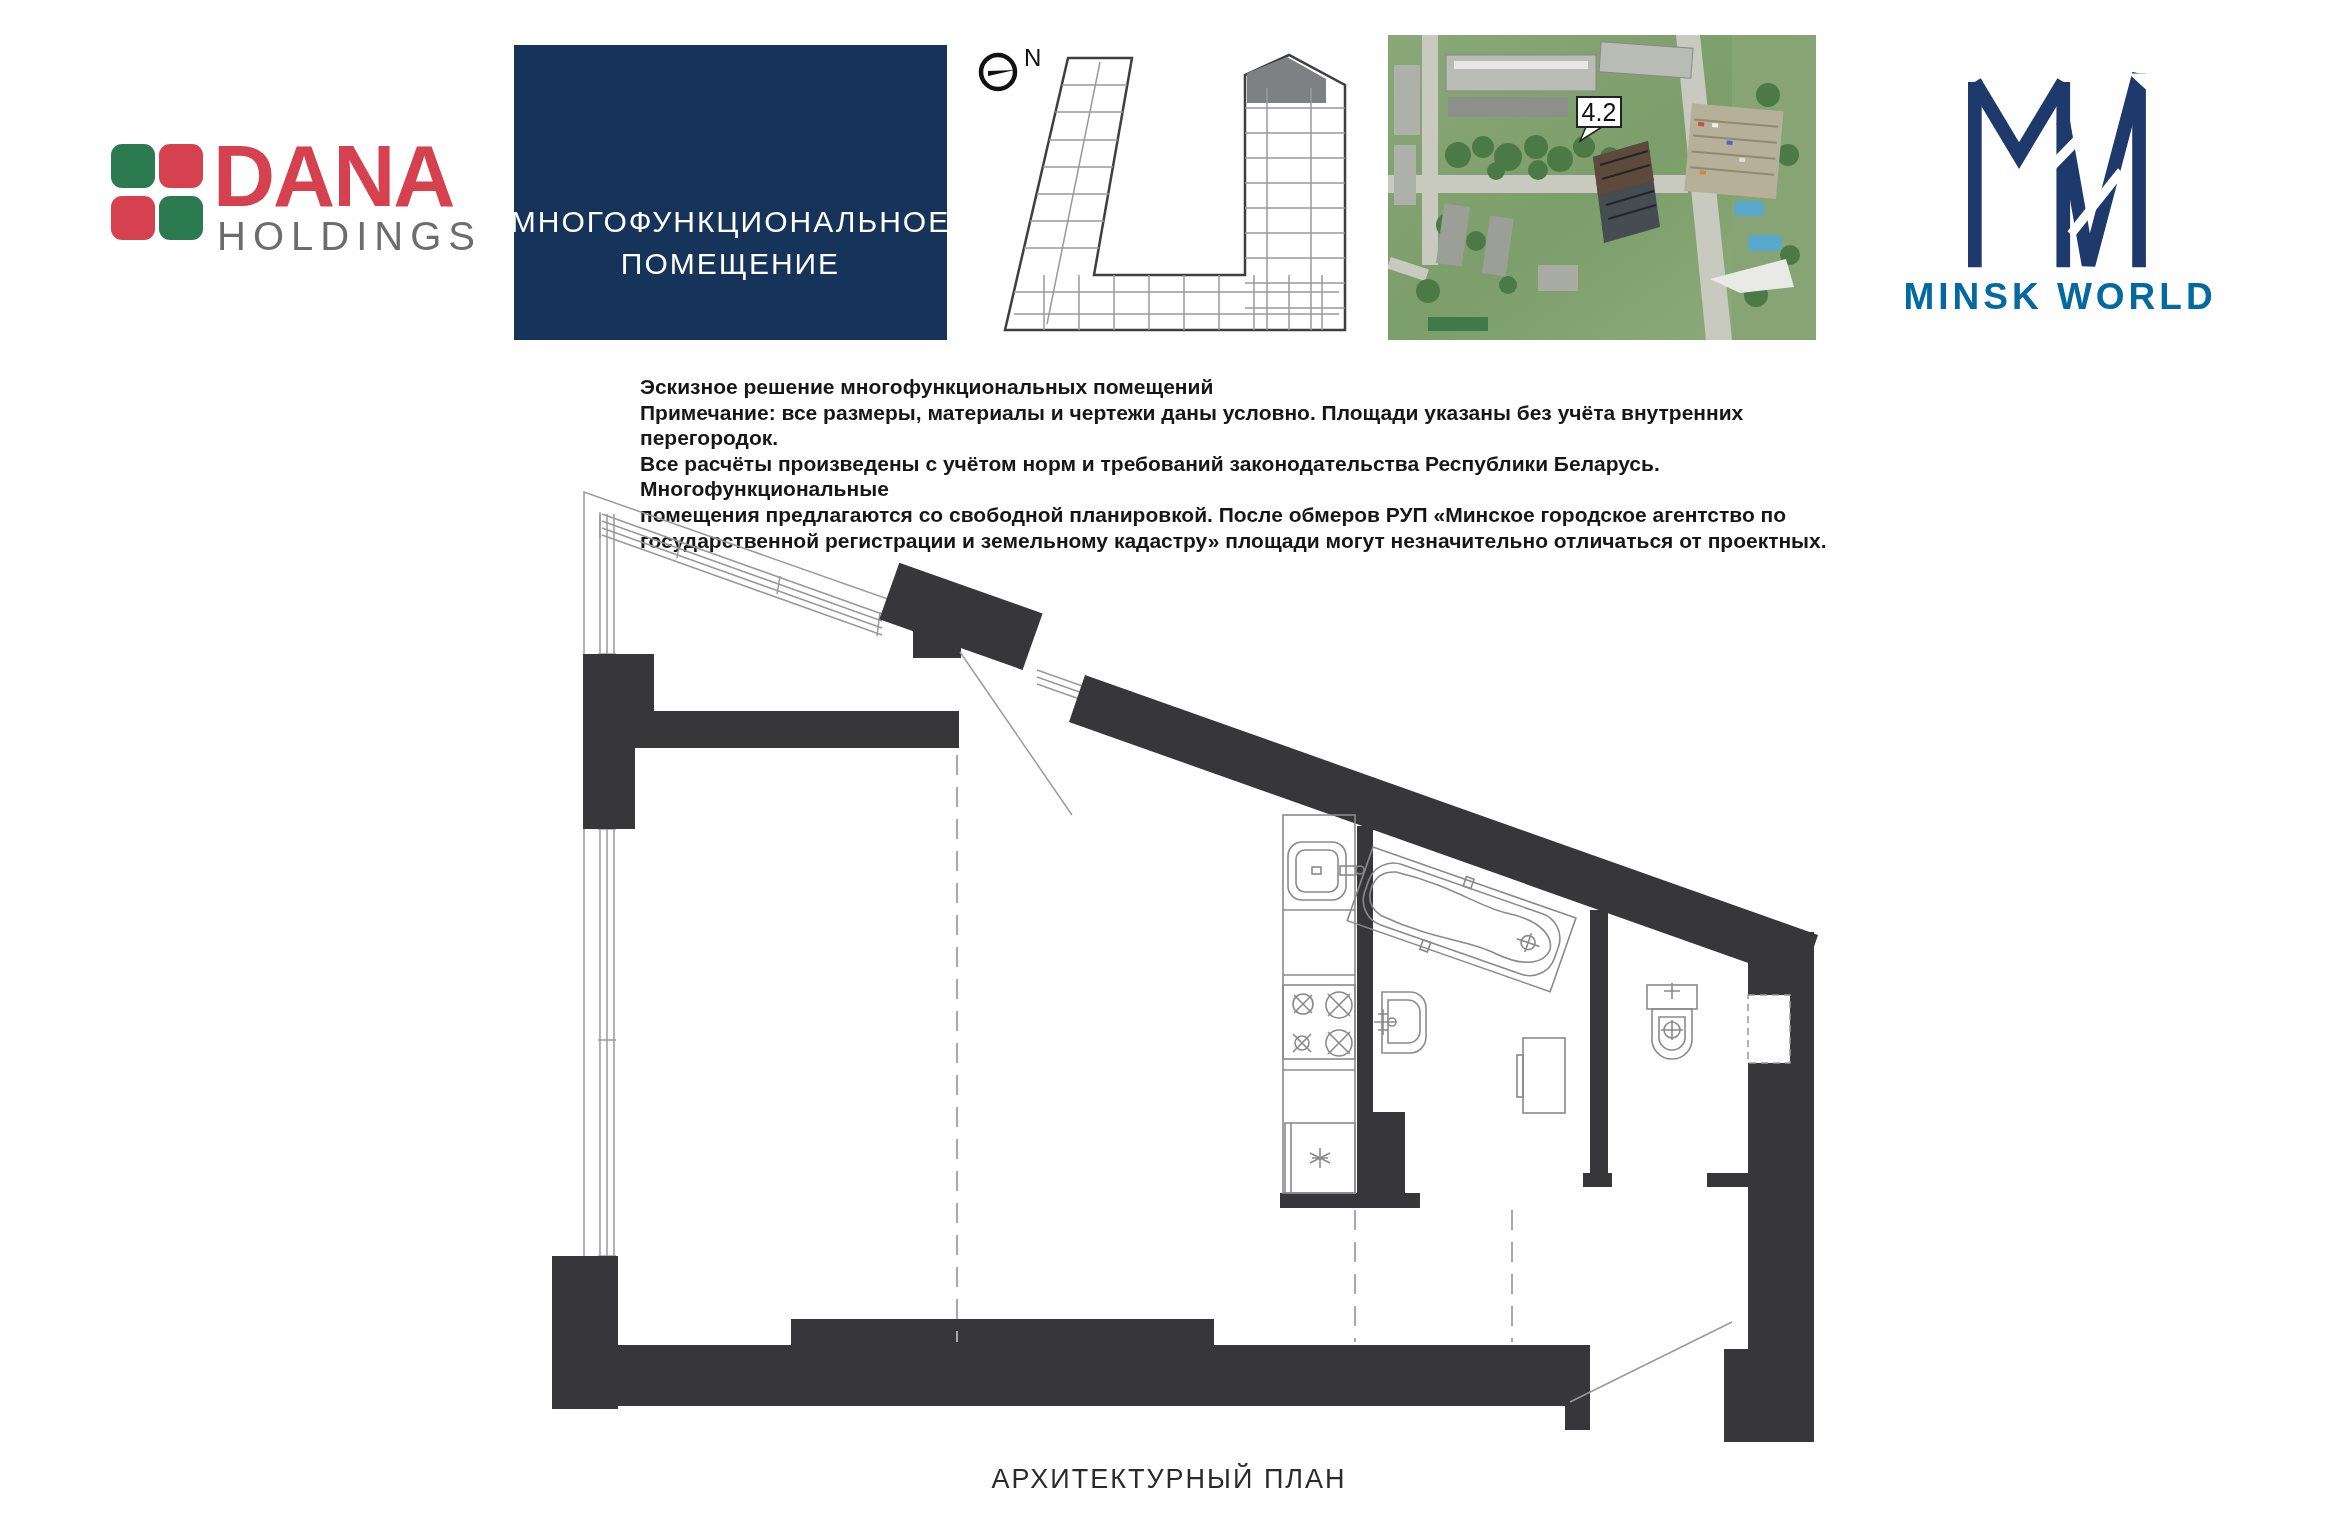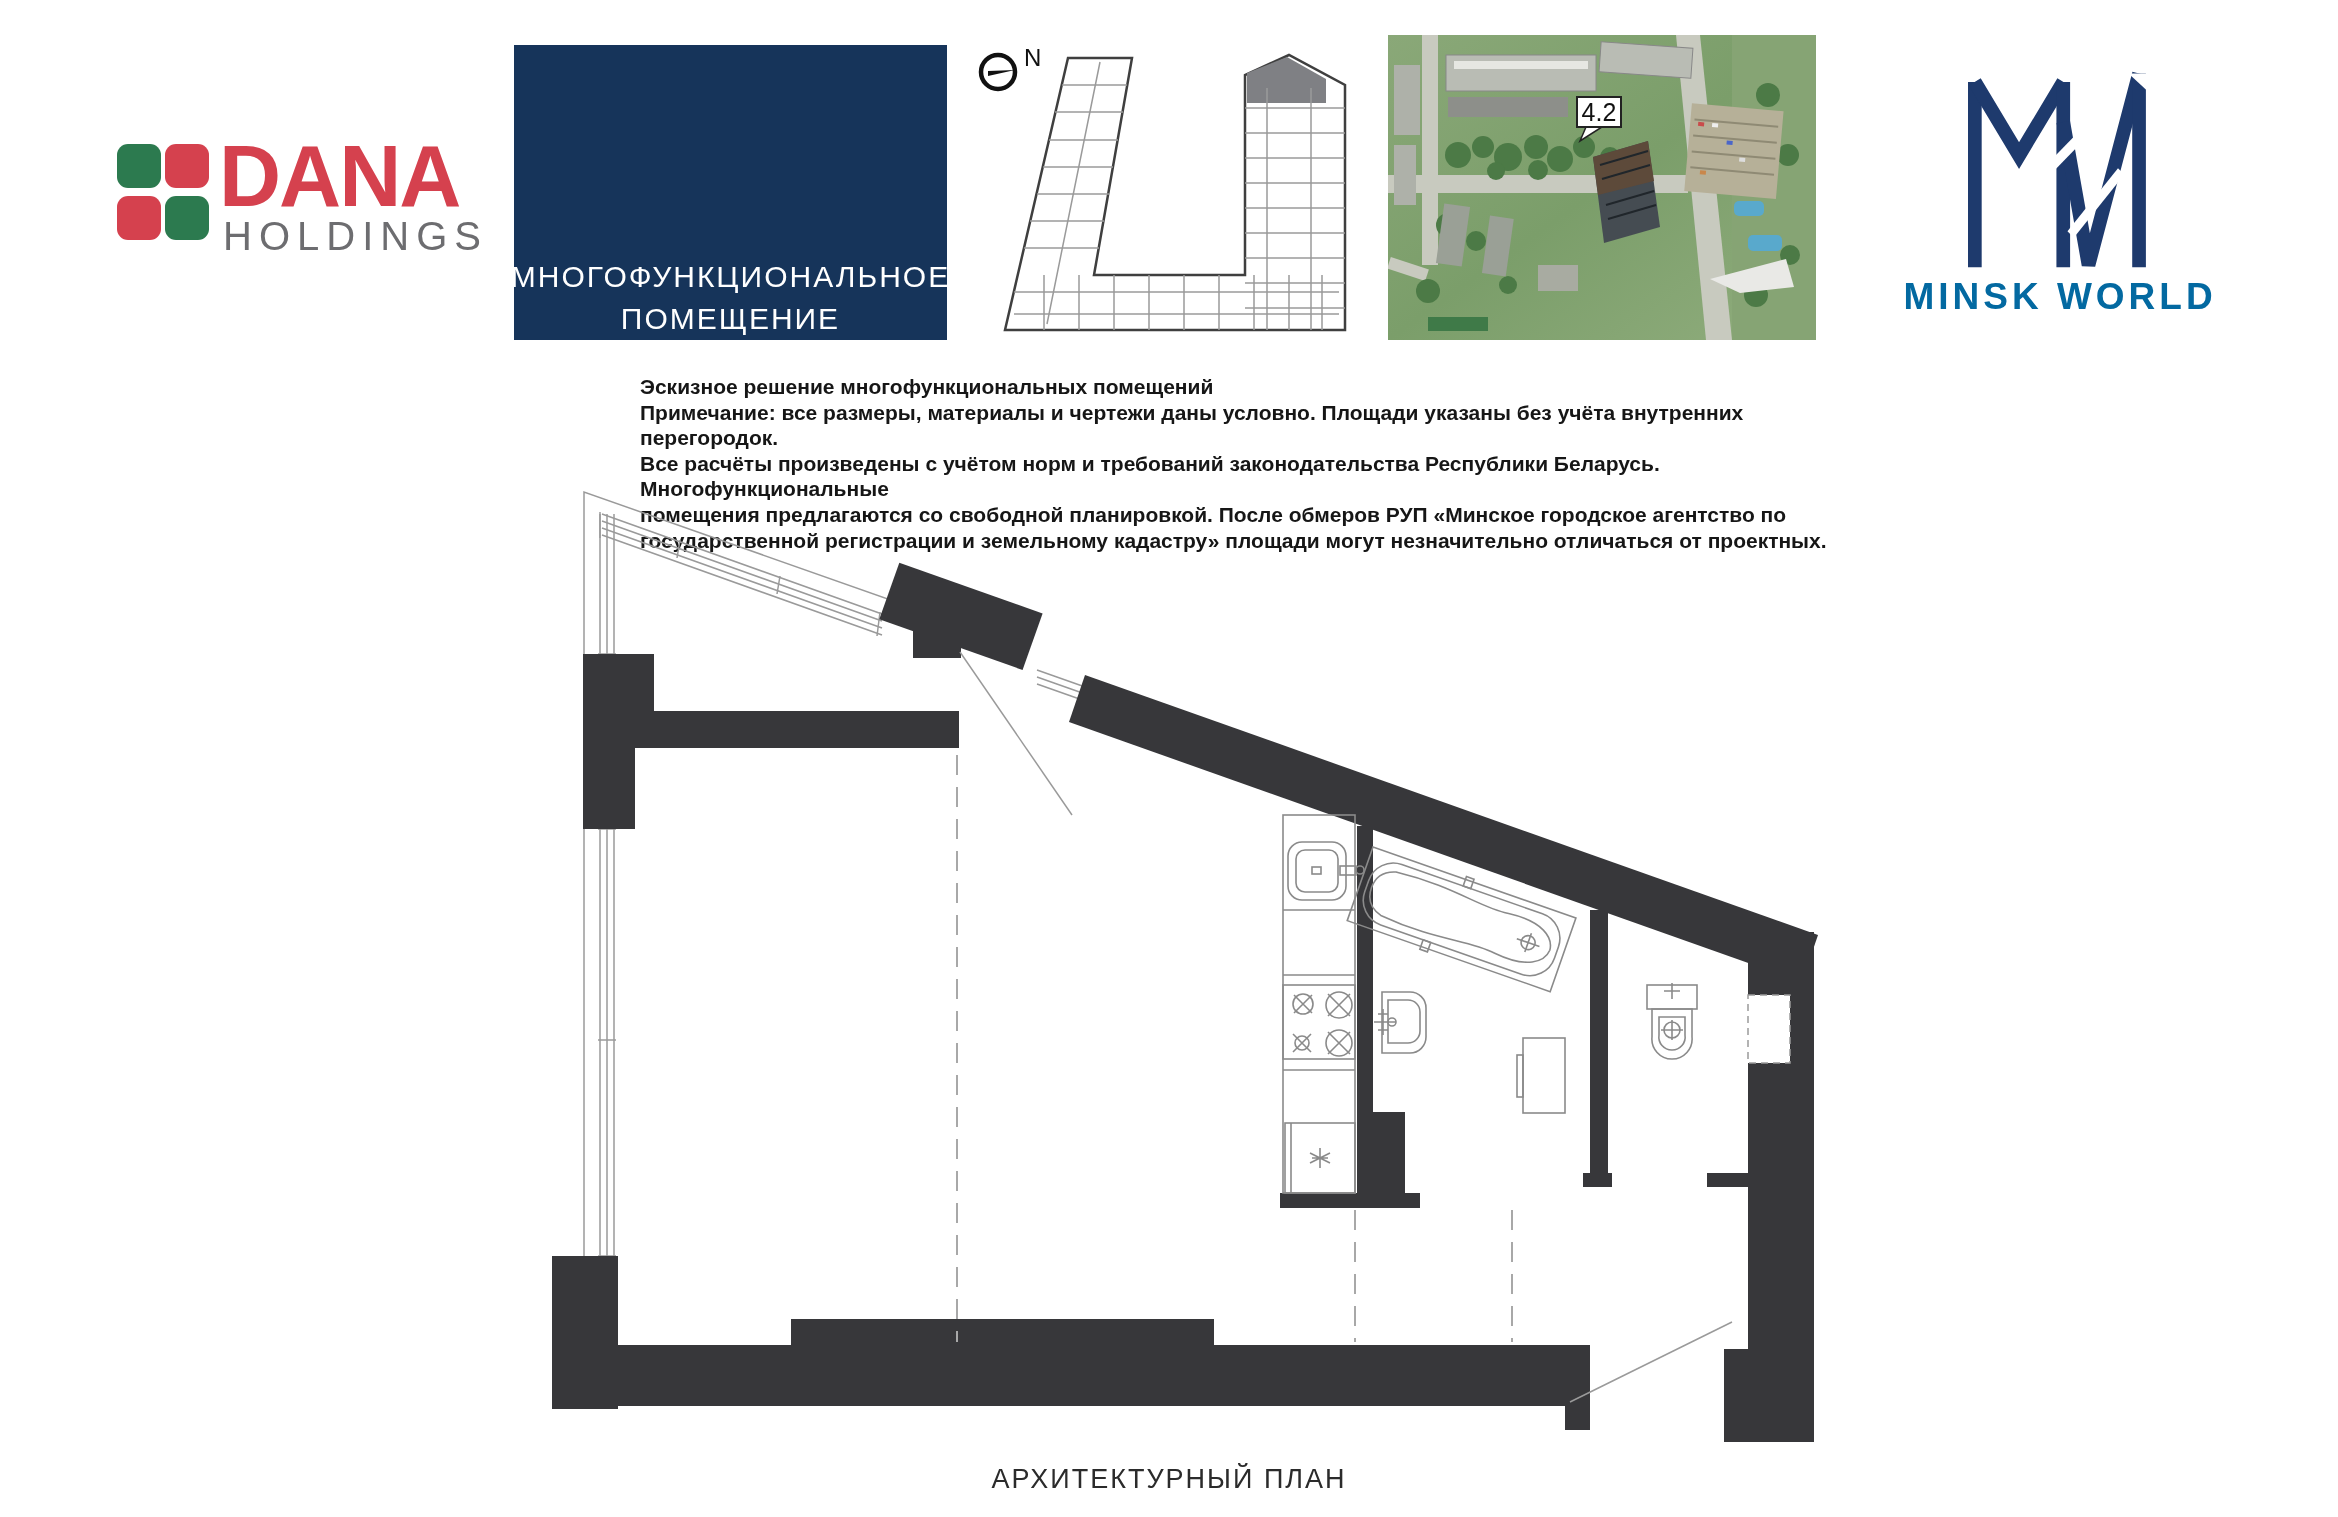--- a/index.html
+++ b/index.html
@@ -1,32 +1,32 @@
 <!DOCTYPE html>
 <html><head>
 <meta charset="utf-8">
 <style>
   html,body{margin:0;padding:0;background:#ffffff;}
   #page{position:relative;width:2338px;height:1517px;background:#ffffff;overflow:hidden;
         font-family:"Liberation Sans", sans-serif;}
   .abs{position:absolute;}
 
   
-  #dana{left:117px;top:140px;width:400px;height:130px;}
+  #dana{left:111px;top:140px;width:400px;height:130px;}
   .dana-grid{position:absolute;left:0;top:4px;width:96px;height:96px;}
   .dana-sq{position:absolute;width:44px;height:44px;border-radius:11px;}
   .dana-word{position:absolute;left:102px;top:-14px;font-size:86px;font-weight:bold;
              letter-spacing:-2px;color:#d5414e;transform:scaleY(1.02);}
   .dana-word2{position:absolute;left:106px;top:74px;font-size:40px;font-weight:normal;
              letter-spacing:7px;color:#6d6d70;}
 
   
   #titlebox{left:514px;top:45px;width:433px;height:295px;background:#16345a;color:#ffffff;
             display:flex;flex-direction:column;justify-content:flex-end;align-items:center;
-            box-sizing:border-box;text-align:center;}
+            padding-bottom:55px;box-sizing:border-box;text-align:center;}
   #titlebox .tl{font-size:30px;letter-spacing:2px;line-height:42px;font-weight:400;}
 
   
   #notes{left:600px;top:374px;width:1190px;font-size:21px;font-weight:bold;color:#161616;
          line-height:25.6px;margin-left:40px;}
 
   
   #caption{left:0;top:1464px;width:2338px;text-align:center;font-size:27px;
            letter-spacing:2px;color:#2b2b2b;}
 

